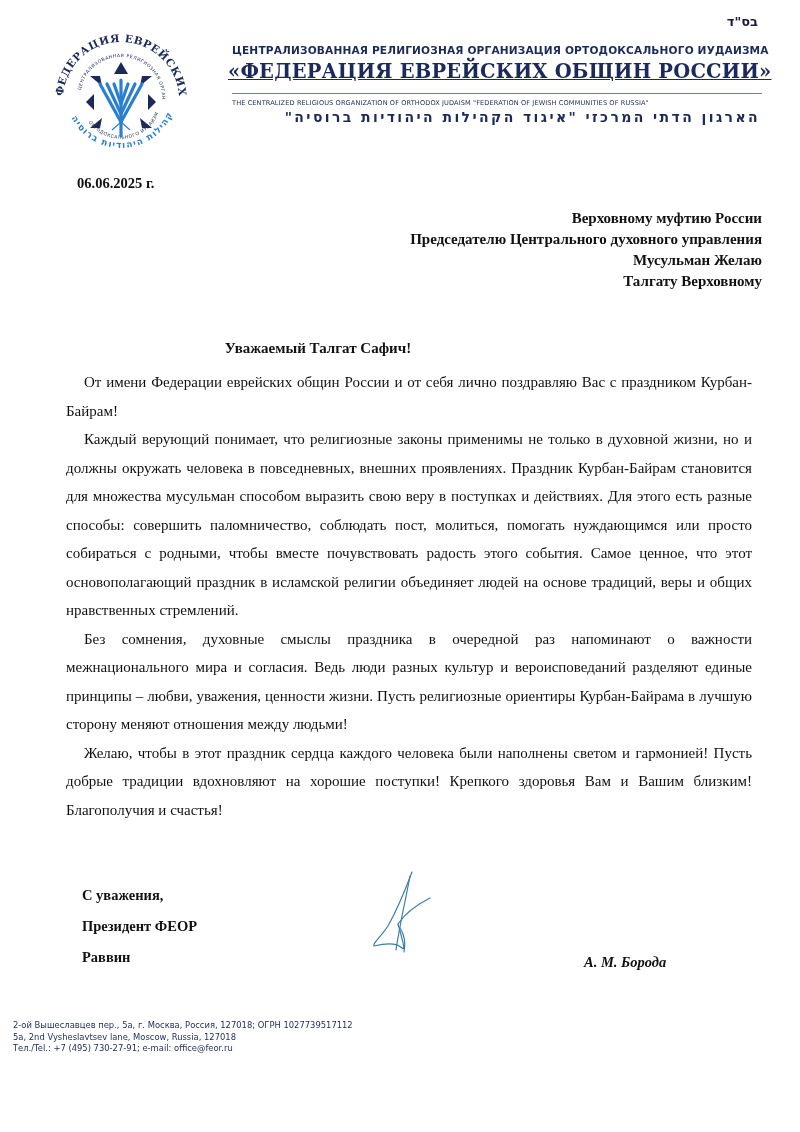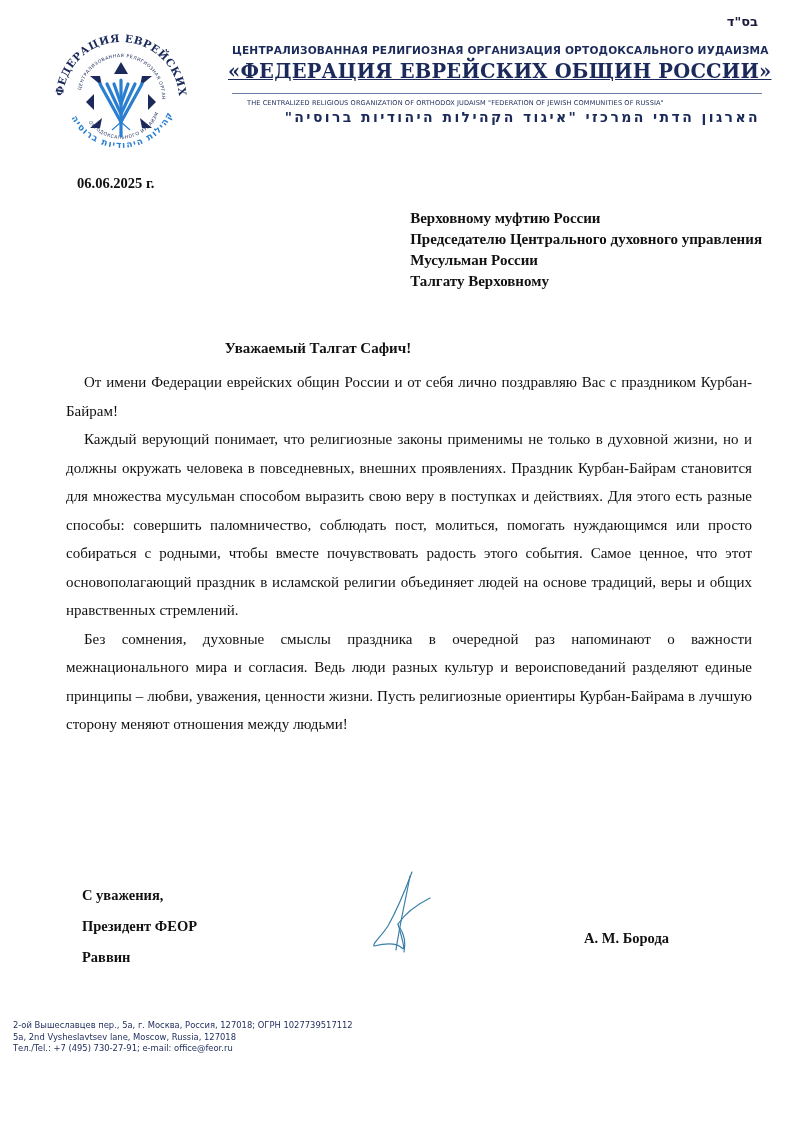--- a/index.html
+++ b/index.html
@@ -5,35 +5,35 @@
     html, body { margin: 0; padding: 0; background: #ffffff; }
     body { width: 800px; height: 1132px; position: relative; overflow: hidden; color: #111; }
     .abs { position: absolute; }
 
     
     #logo { left: 28px; top: 18px; width: 186px; height: 150px; }
     #bsd { right: 42px; top: 14px; font-family: "DejaVu Sans", sans-serif; font-weight: bold; font-size: 13px; color: #1a1a3a; direction: rtl; }
     #org-line1 { left: 232px; top: 44px; width: 530px; font-family: "DejaVu Sans", sans-serif; font-size: 10.6px; letter-spacing: 0.15px; color: #1b2a5a; white-space: nowrap; font-weight: 600; }
     #org-line2 { left: 228px; top: 60px; width: 540px; font-family: "DejaVu Serif", serif; font-weight: bold; font-size: 19.5px; color: #1b2a5a; white-space: nowrap; letter-spacing: 0.2px; text-decoration: underline; }
     #header-rule { left: 232px; top: 93px; width: 530px; height: 0; border-top: 1.5px solid #6d7da6; }
-    #org-line3 { left: 247px; top: 99px; width: 540px; font-family: "DejaVu Sans", sans-serif; font-size: 6.6px; color: #1b2a5a; white-space: nowrap; letter-spacing: 0.1px; }
+    #org-line3 { left: 232px; top: 99px; width: 540px; font-family: "DejaVu Sans", sans-serif; font-size: 6.6px; color: #1b2a5a; white-space: nowrap; letter-spacing: 0.1px; }
     #org-line4 { left: 232px; top: 109px; width: 528px; font-family: "DejaVu Sans", sans-serif; font-size: 14px; color: #1b2a5a; white-space: nowrap; direction: rtl; text-align: right; letter-spacing: 2.4px; font-weight: bold; }
 
     
     .serif { font-family: "Liberation Serif", serif; }
     #date { left: 77px; top: 175px; font-size: 14.5px; font-weight: bold; }
-    #recipient { right: 38px; top: 208px; font-size: 15px; font-weight: bold; line-height: 21px; }
+    #recipient { right: 38px; top: 208px; text-align: right; font-size: 15px; font-weight: bold; line-height: 21px; }
     #salutation { left: 0; width: 696px; top: 340px; text-align: center; font-size: 15px; font-weight: bold; }
     #salutation span { position: relative; left: -30px; }
 
     #body-text { left: 66px; top: 368px; width: 686px; font-size: 15px; line-height: 28.5px; text-align: justify; }
     #body-text p { margin: 0; text-indent: 18px; }
 
     #closing { left: 82px; top: 880px; font-size: 14.5px; font-weight: bold; line-height: 31px; }
-    #signer-name { left: 584px; top: 930px; font-size: 14.5px; font-weight: bold; }
+    #signer-name { left: 584px; top: 954px; font-size: 14.5px; font-weight: bold; font-style: italic; }
     #signature { left: 362px; top: 868px; width: 70px; height: 90px; }
 
     
     #footer { left: 0; width: 800px; top: 1020px; text-align: left; font-family: "DejaVu Sans", sans-serif; font-size: 8.4px; color: #1b2a5a; line-height: 11.5px; }
     #footer div { position: relative; left: 13px; }
   </style>
 </head>
 <body>
 
 <div id="logo" class="abs">
@@ -86,32 +86,33 @@
 <div id="org-line2" class="abs">«ФЕДЕРАЦИЯ ЕВРЕЙСКИХ ОБЩИН РОССИИ»</div>
 <div id="header-rule" class="abs"></div>
 <div id="org-line3" class="abs">THE CENTRALIZED RELIGIOUS ORGANIZATION OF ORTHODOX JUDAISM "FEDERATION OF JEWISH COMMUNITIES OF RUSSIA"</div>
 <div id="org-line4" class="abs">הארגון הדתי המרכזי "איגוד הקהילות היהודיות ברוסיה"</div>
 
 <div id="date" class="abs serif">06.06.2025 г.</div>
 
 <div id="recipient" class="abs serif">
   <div>Верховному муфтию России</div>
   <div>Председателю Центрального духовного управления</div>
-  <div>Мусульман России</div>
+  <div>Мусульман Желаю</div>
   <div>Талгату Верховному</div>
 </div>
 
 <div id="salutation" class="abs serif">
   <span>Уважаемый Талгат Сафич!</span>
 </div>
 
 <div id="body-text" class="abs serif">
   <p>От имени Федерации еврейских общин России и от себя лично поздравляю Вас с праздником Курбан-Байрам!</p>
   <p>Каждый верующий понимает, что религиозные законы применимы не только в духовной жизни, но и должны окружать человека в повседневных, внешних проявлениях. Праздник Курбан-Байрам становится для множества мусульман способом выразить свою веру в поступках и действиях. Для этого есть разные способы: совершить паломничество, соблюдать пост, молиться, помогать нуждающимся или просто собираться с родными, чтобы вместе почувствовать радость этого события. Самое ценное, что этот основополагающий праздник в исламской религии объединяет людей на основе традиций, веры и общих нравственных стремлений.</p>
   <p>Без сомнения, духовные смыслы праздника в очередной раз напоминают о важности межнационального мира и согласия. Ведь люди разных культур и вероисповеданий разделяют единые принципы – любви, уважения, ценности жизни. Пусть религиозные ориентиры Курбан-Байрама в лучшую сторону меняют отношения между людьми!</p>
+  <p>Желаю, чтобы в этот праздник сердца каждого человека были наполнены светом и гармонией! Пусть добрые традиции вдохновляют на хорошие поступки! Крепкого здоровья Вам и Вашим близким! Благополучия и счастья!</p>
 </div>
 
 <div id="closing" class="abs serif">
   <div>С уважения,</div>
   <div>Президент ФЕОР</div>
   <div>Раввин</div>
 </div>
 
 <div id="signature" class="abs">
   <svg width="70" height="90" viewBox="0 0 70 90">

